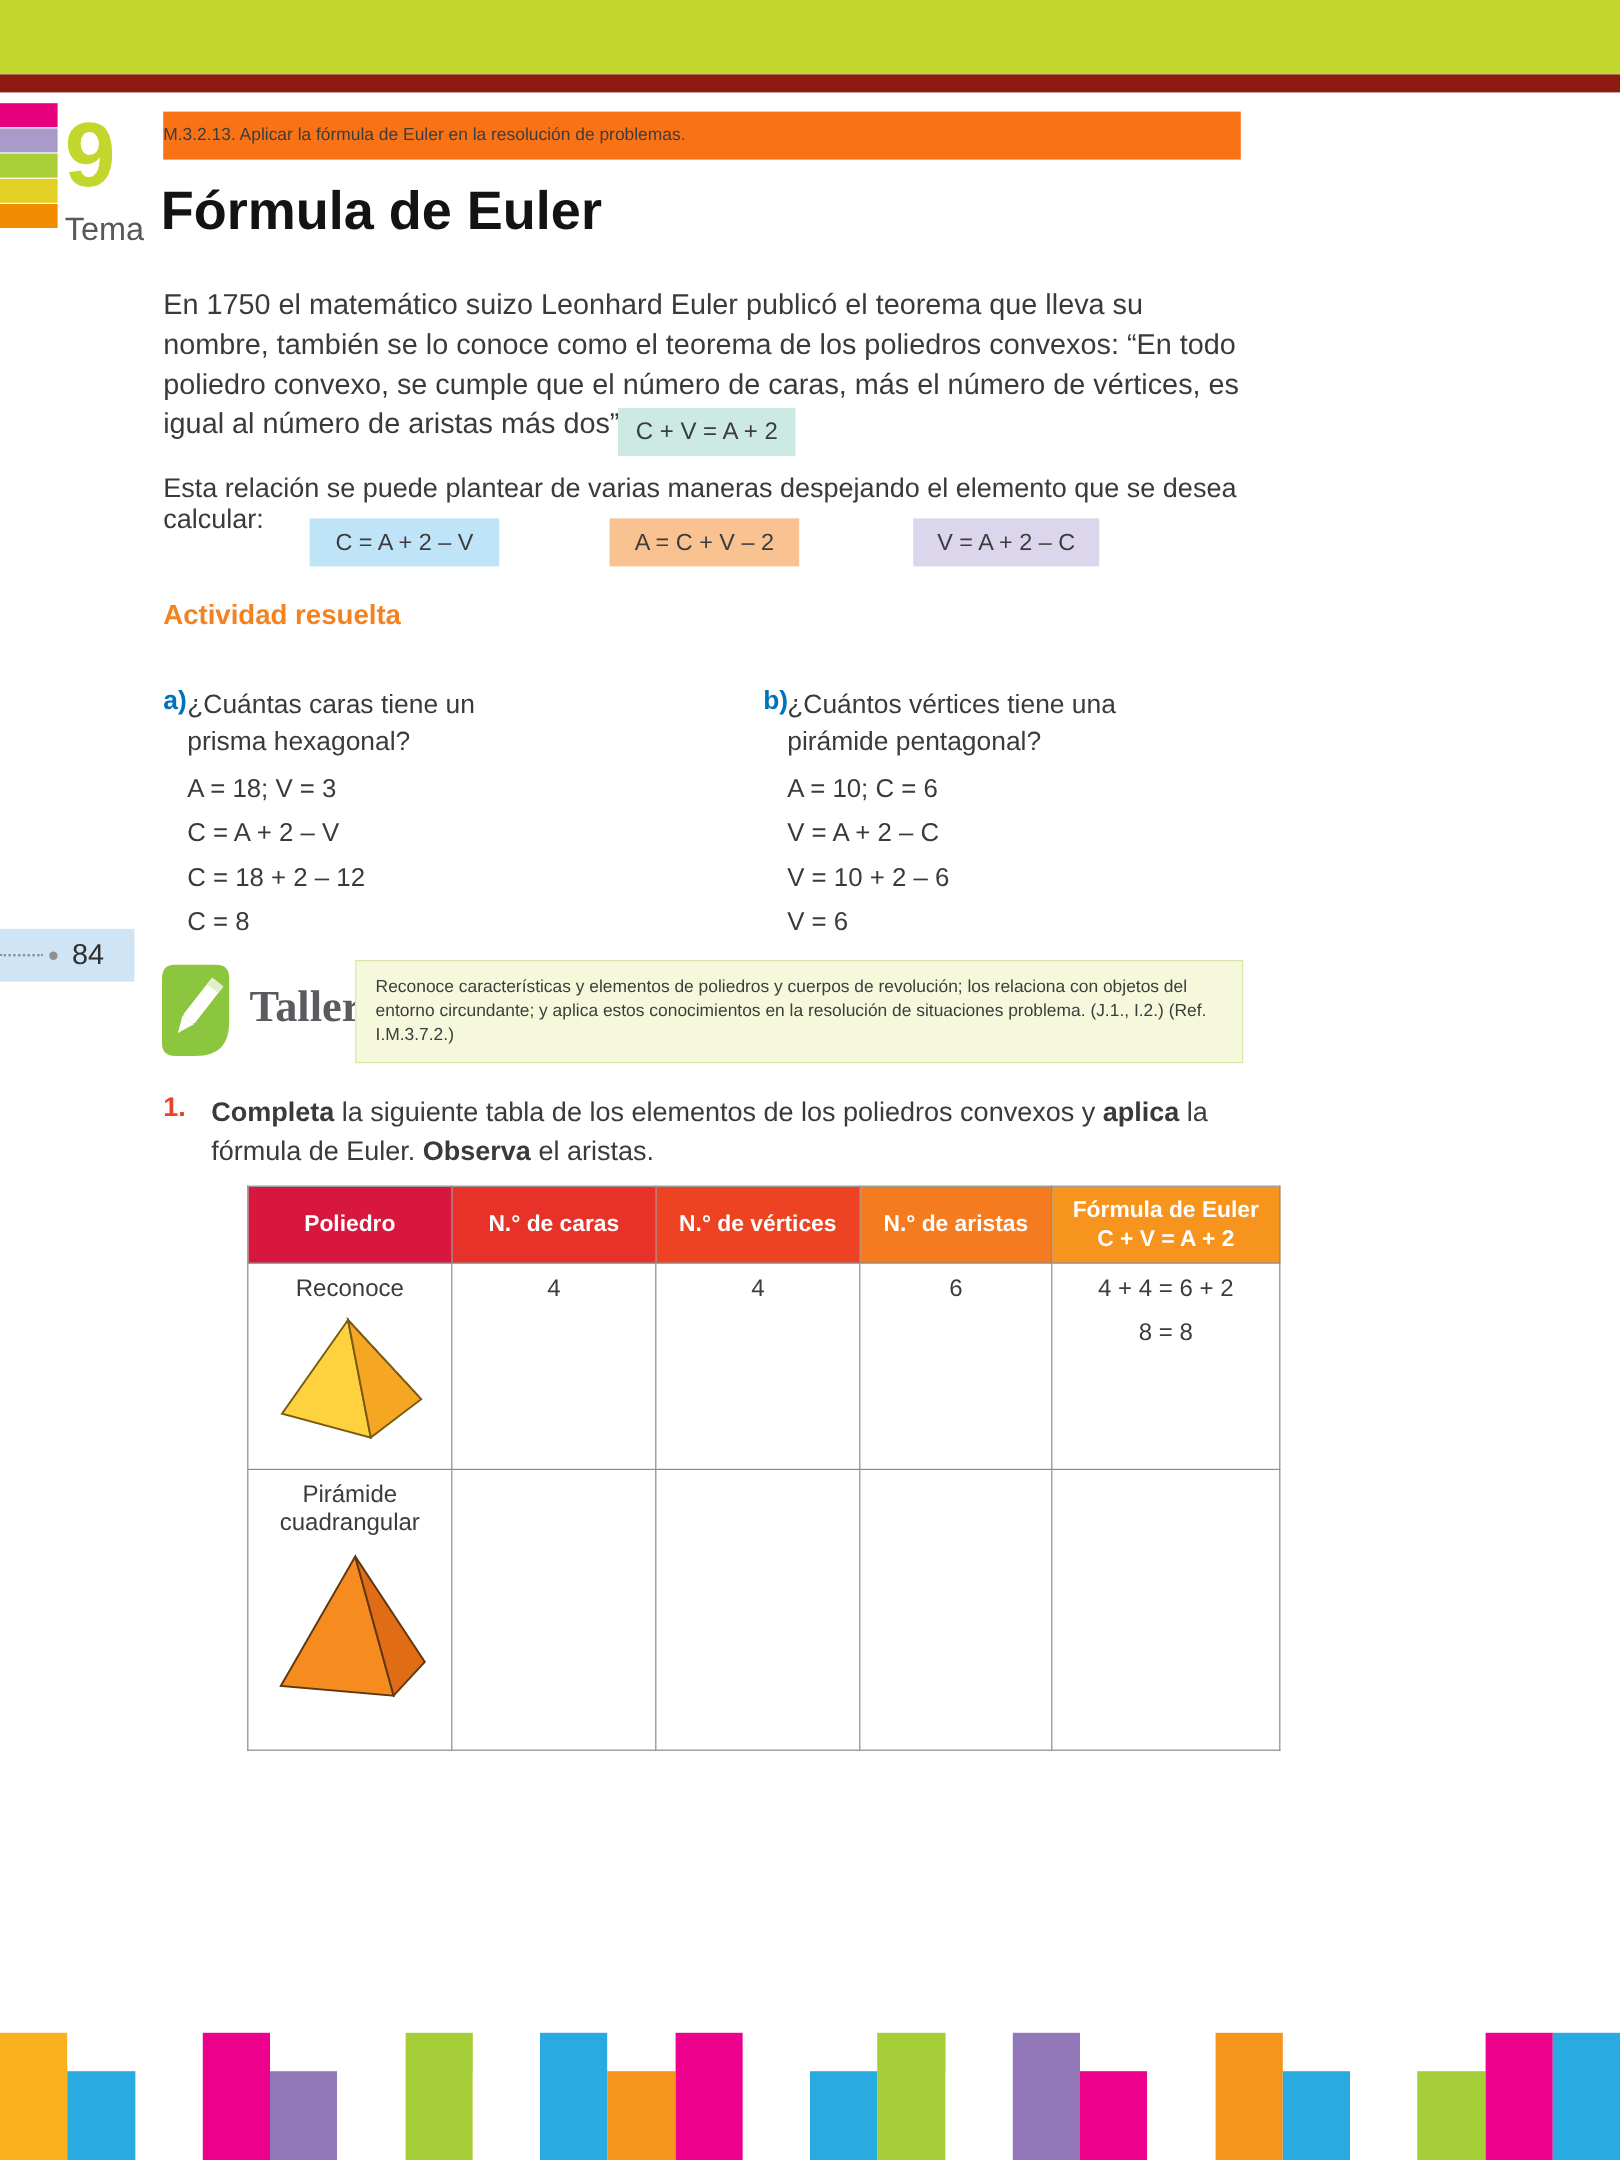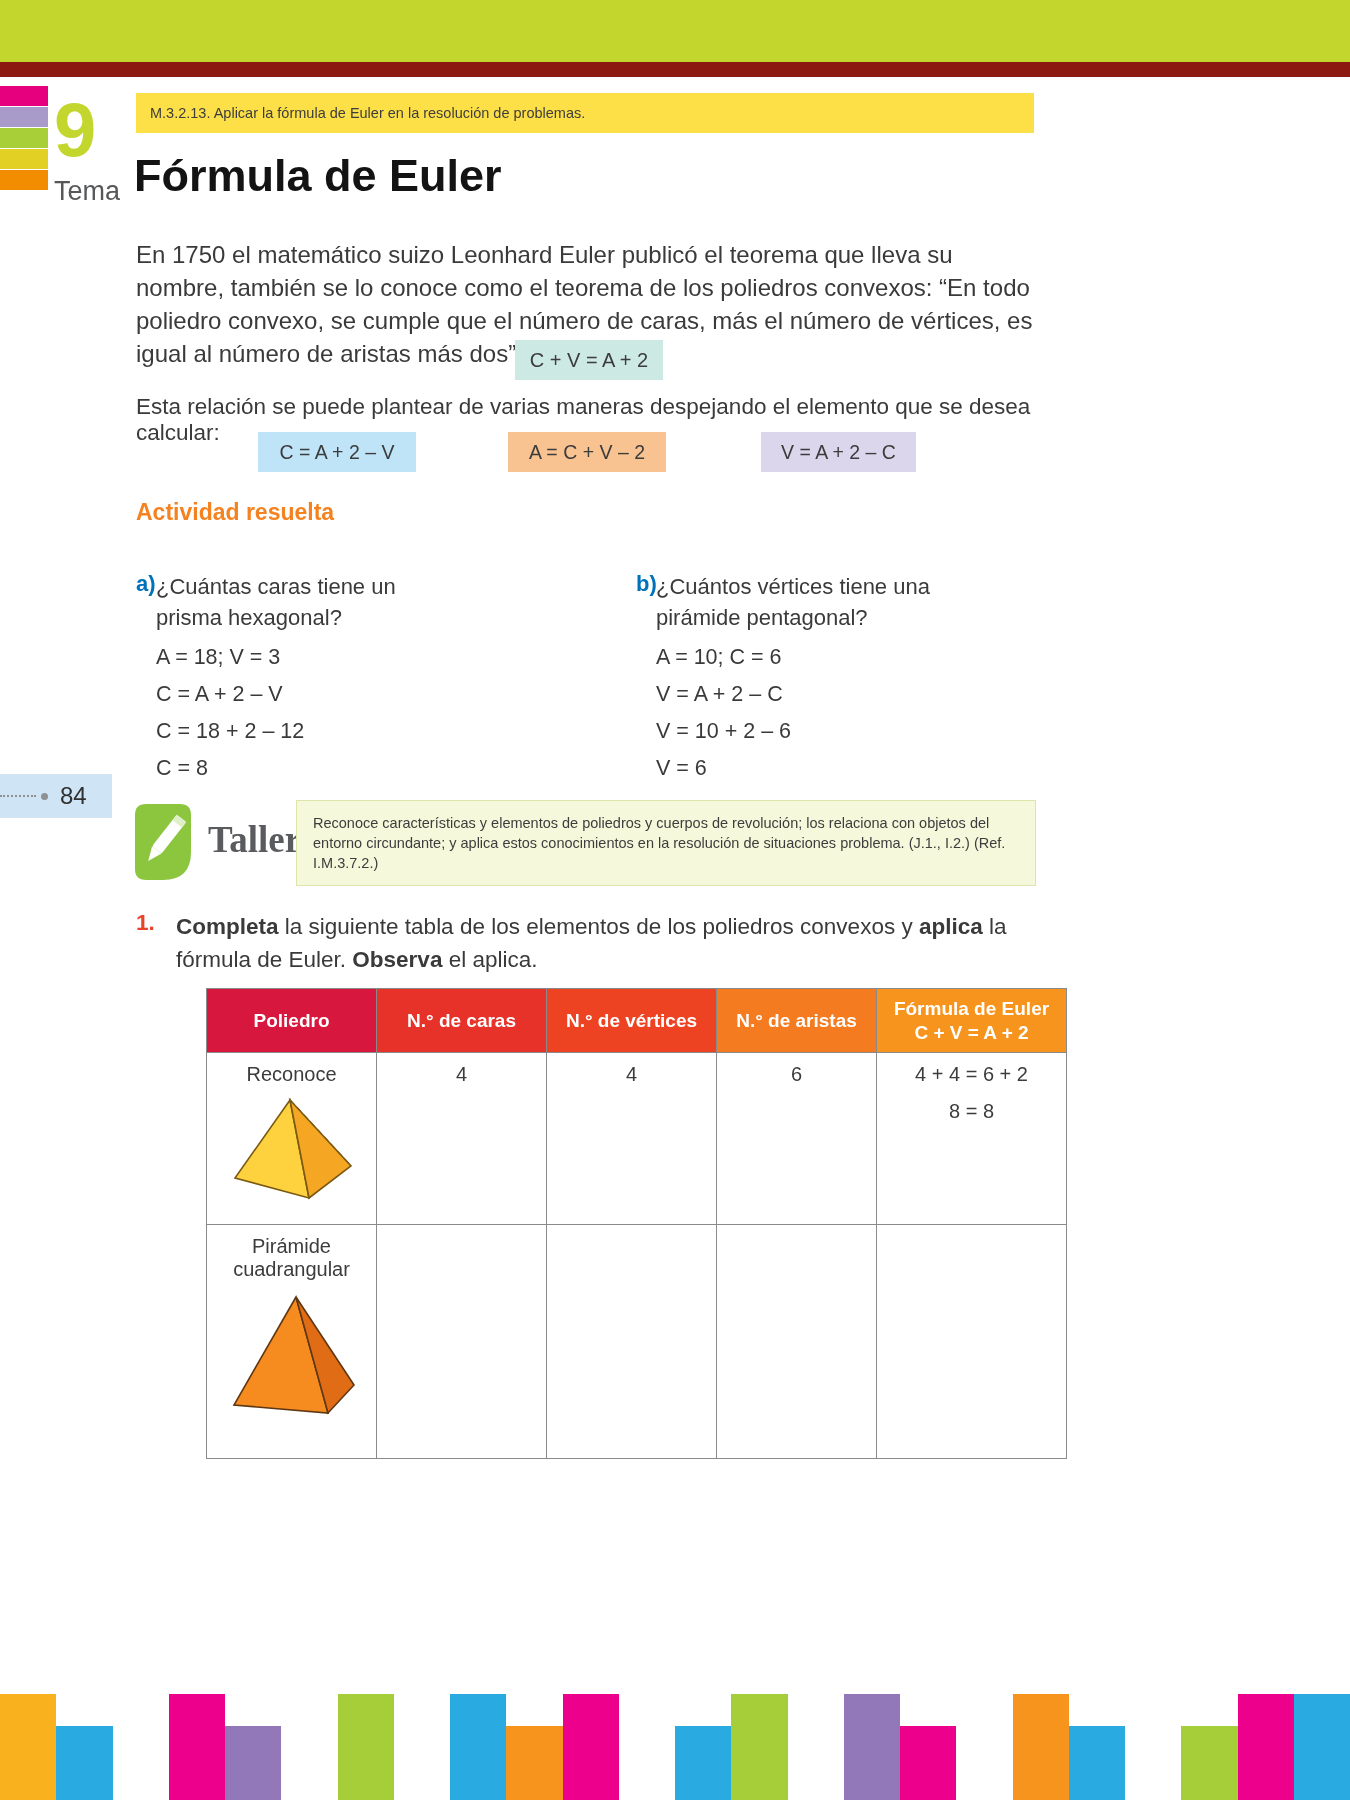--- a/index.html
+++ b/index.html
@@ -8,22 +8,22 @@
 
   .top-band { position:absolute; left:0; top:0; width:1350px; height:62px; background:#c3d62d; }
   .red-band { position:absolute; left:0; top:62px; width:1350px; height:15px; background:#8c1a10; }
 
   .tab-stack { position:absolute; left:0; top:86px; width:48px; }
   .tab { height:20px; margin-bottom:1px; }
 
   .tema-9 { position:absolute; left:54px; top:92px; font-size:76px; font-weight:800; color:#c3d62d; line-height:1; }
   .tema-label { position:absolute; left:54px; top:176px; font-size:27px; color:#57585a; }
 
-  .standard-box { position:absolute; left:136px; top:93px; width:898px; height:40px; background:#fde047;
-    display:flex; align-items:center; padding-left:14px; font-size:14.5px; color:#3d3d3d; }
+  .standard-box { position:absolute; left:136px; top:93px; width:898px; height:40px; background:#f97316;
+    display:flex; align-items:center; font-size:14.5px; color:#3d3d3d; }
 
   .page-title { position:absolute; left:134px; top:150px; font-size:45px; font-weight:800; color:#131313; }
 
   .intro { position:absolute; left:136px; top:238px; width:908px; font-size:24px; line-height:33px; color:#3a3a3a; }
 
   .main-formula { position:absolute; left:515px; top:340px; width:148px; height:40px; background:#cde9e3;
     display:flex; align-items:center; justify-content:center; font-size:20px; color:#3c3c3c; }
 
   .relation { position:absolute; left:136px; top:394px; width:908px; font-size:22.5px; color:#3a3a3a; }
 
@@ -150,21 +150,21 @@
       </g>
     </svg>
   </div>
   <div class="taller-label">Taller</div>
   <div class="taller-desc">
     <span>Reconoce características y elementos de poliedros y cuerpos de revolución; los relaciona con objetos del entorno circundante; y aplica estos conocimientos en la resolución de situaciones problema. (J.1., I.2.)  (Ref. I.M.3.7.2.)</span>
   </div>
 
   <div class="exercise-num">1.</div>
   <p class="exercise-text">
-    <b>Completa</b><span> la siguiente tabla de los elementos de los poliedros convexos y </span><b>aplica</b><span> la fórmula de Euler. </span><b>Observa</b><span> el aplica.</span>
+    <b>Completa</b><span> la siguiente tabla de los elementos de los poliedros convexos y </span><b>aplica</b><span> la fórmula de Euler. </span><b>Observa</b><span> el aristas.</span>
   </p>
 
   <table class="euler">
     <colgroup>
       <col style="width:170px">
         <col style="width:170px">
         <col style="width:170px">
         <col style="width:160px">
         <col style="width:190px">
     </colgroup>

